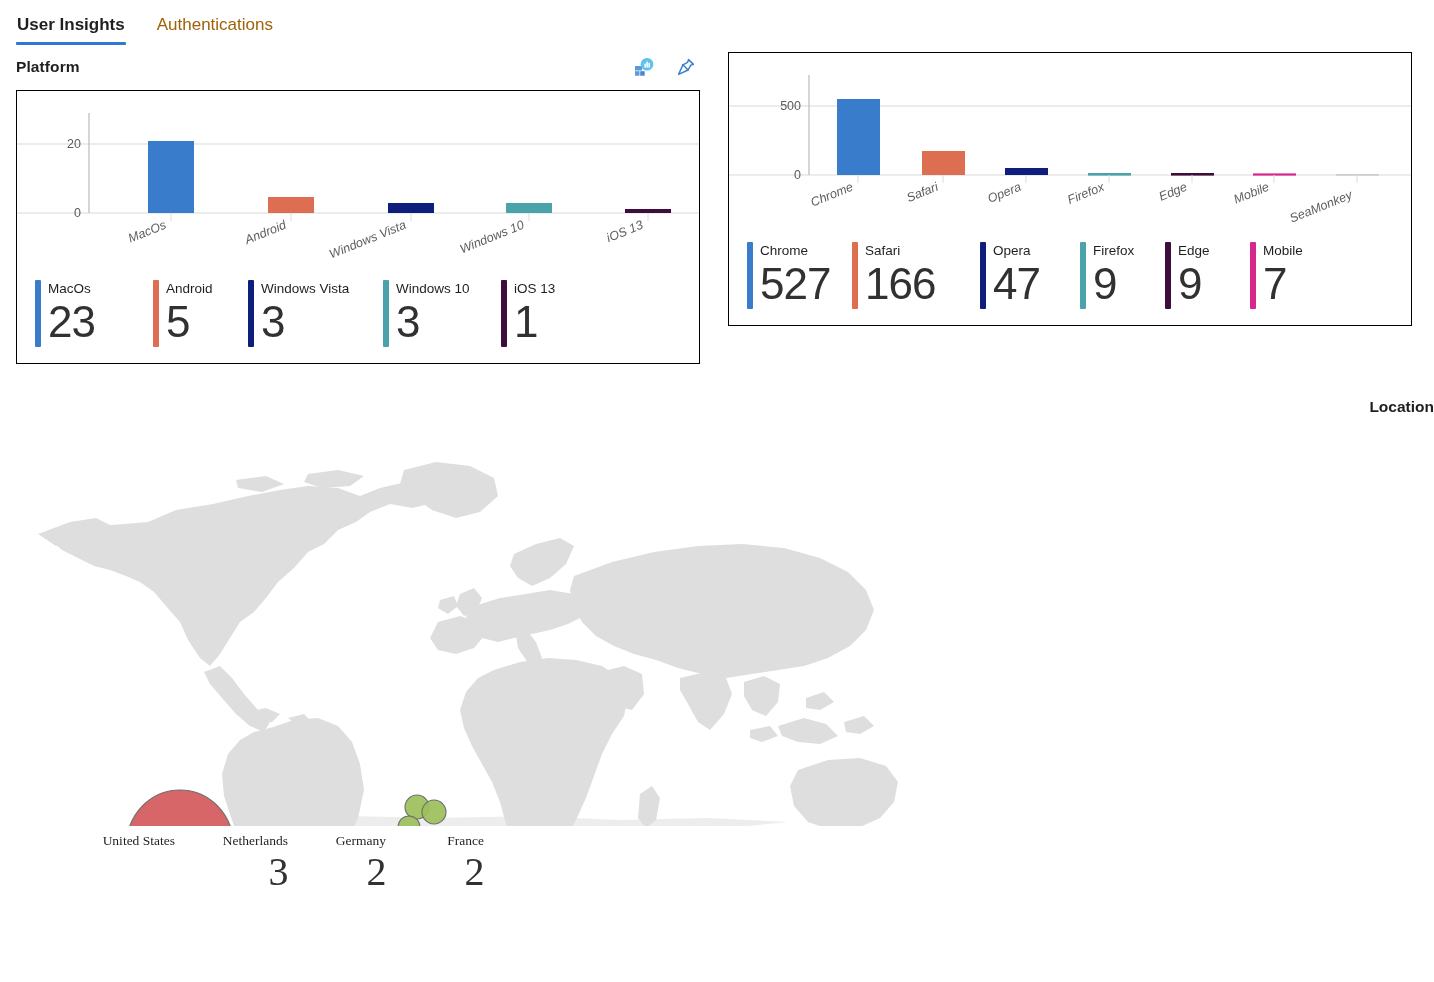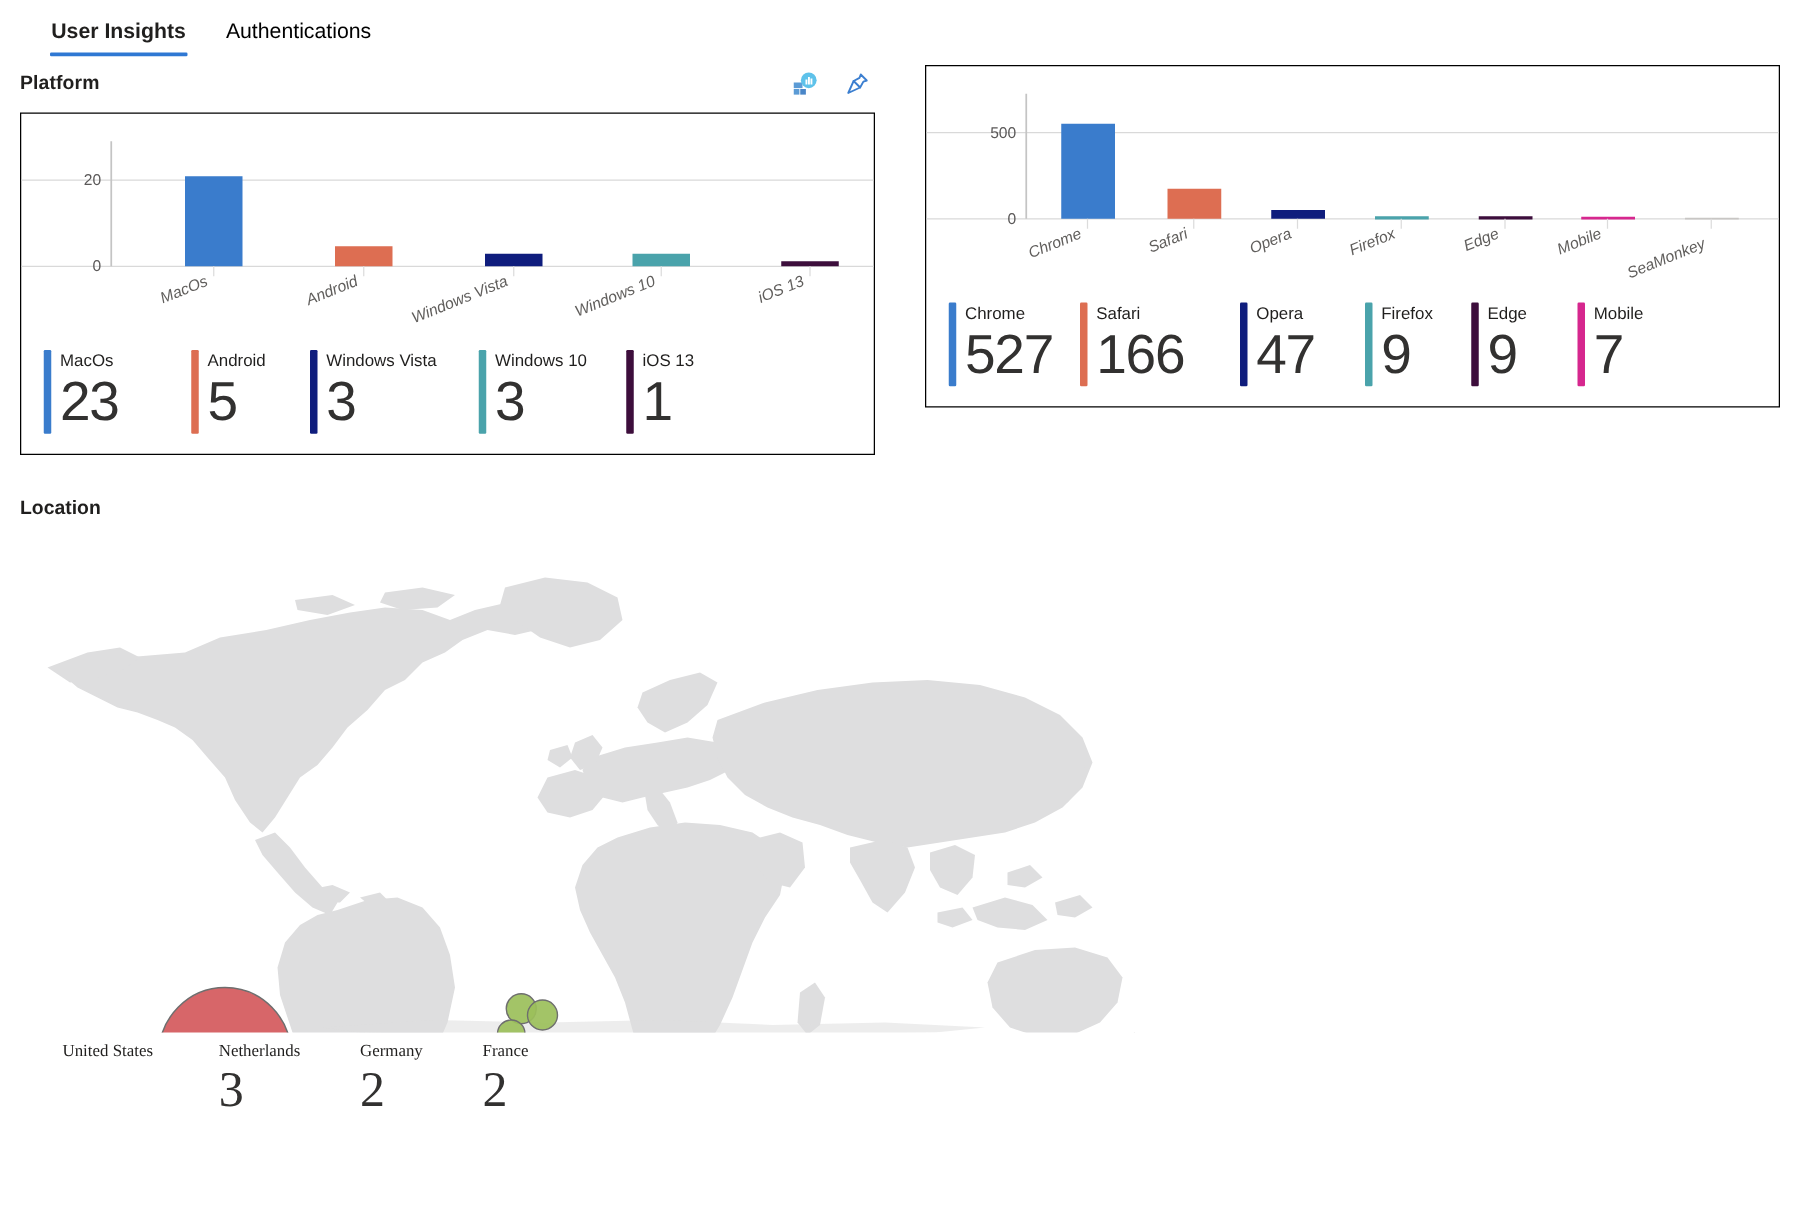--- a/index.html
+++ b/index.html
@@ -18,38 +18,38 @@
     align-items: flex-start;
     gap: 30px;
     padding: 14px 0 0 16px;
     height: 52px;
   }
   .tab {
     position: relative;
     font-size: 17px;
     line-height: 22px;
     padding: 0 1px 9px 1px;
-    color: #000000;
+    color: #a16207;
     cursor: pointer;
     white-space: nowrap;
   }
-  .tab.active { font-weight: bold; color: #201f1e; margin-left: 24px; }
+  .tab.active { font-weight: bold; color: #201f1e; }
   .tab.active::after {
     content: "";
     position: absolute;
     left: 0; right: 0; bottom: 0;
     height: 3px;
     background: #2f78d3;
     border-radius: 1px;
   }
 
   
   .panels {
     display: flex;
-    gap: 40px;
+    gap: 28px;
     padding: 0 10px 0 16px;
   }
   .panel { width: 684px; }
 
   .panel-head {
     display: flex;
     align-items: center;
     height: 30px;
     margin-bottom: 8px;
   }
@@ -102,21 +102,21 @@
   }
   .stat-value {
     font-size: 44px;
     line-height: 50px;
     font-weight: normal;
     color: #323130;
     letter-spacing: -1px;
   }
 
   
-  .location-section { padding: 34px 0 0 16px; }
+  .location-section { padding: 34px 0 0 16px; text-align: right; }
   .location-title {
     font-size: 15.5px;
     font-weight: bold;
     color: #201f1e;
     margin-bottom: 10px;
   }
   .map-wrap {
     width: 900px;
     height: 400px;
     position: relative;

